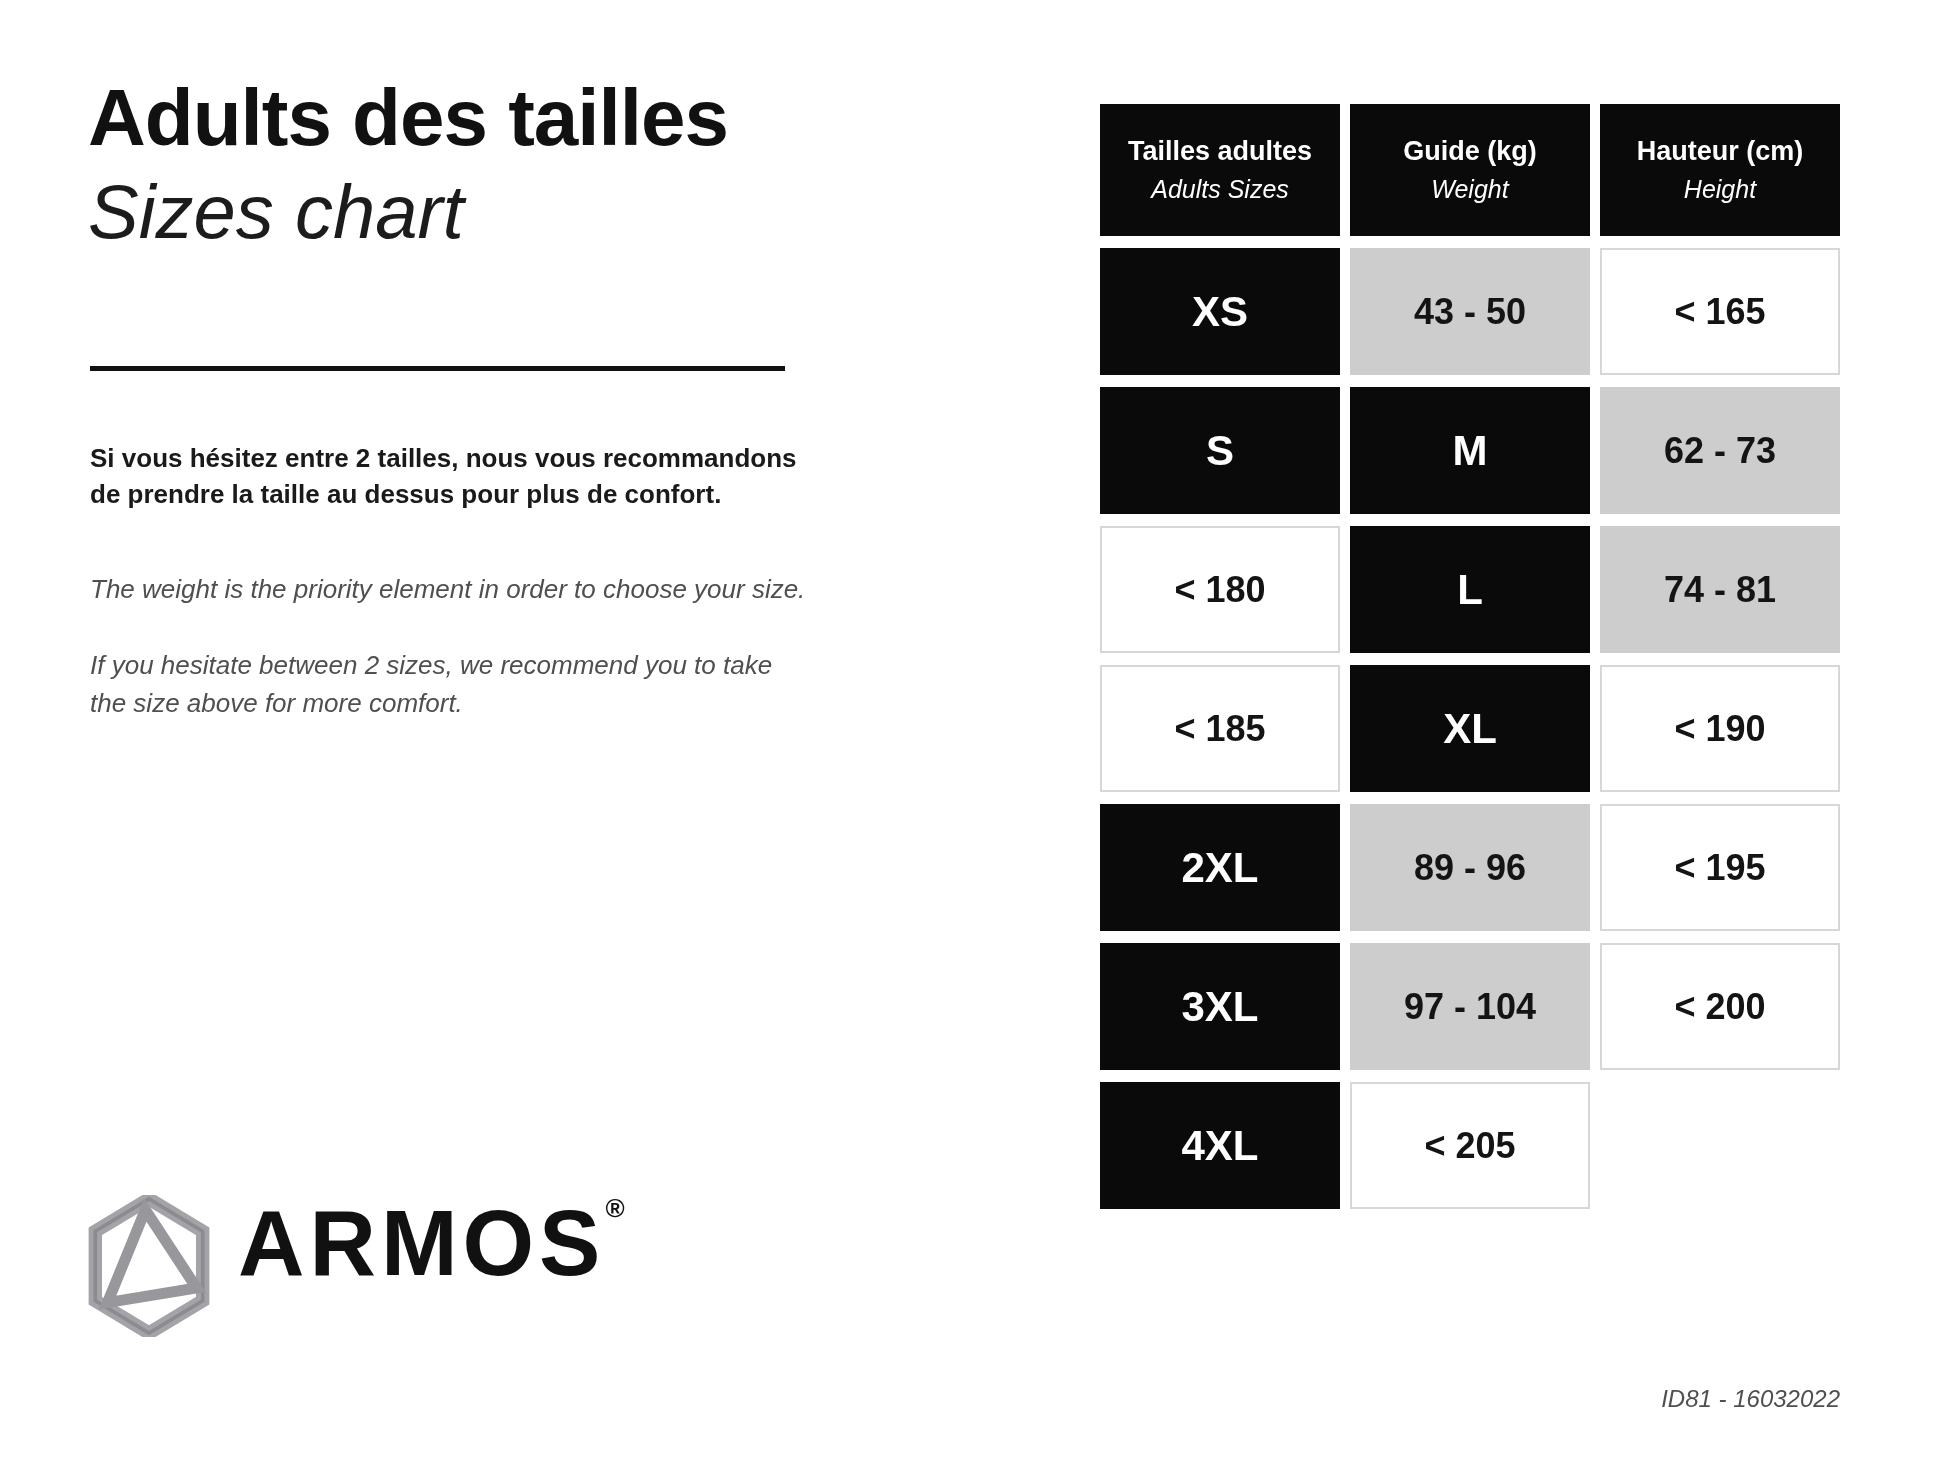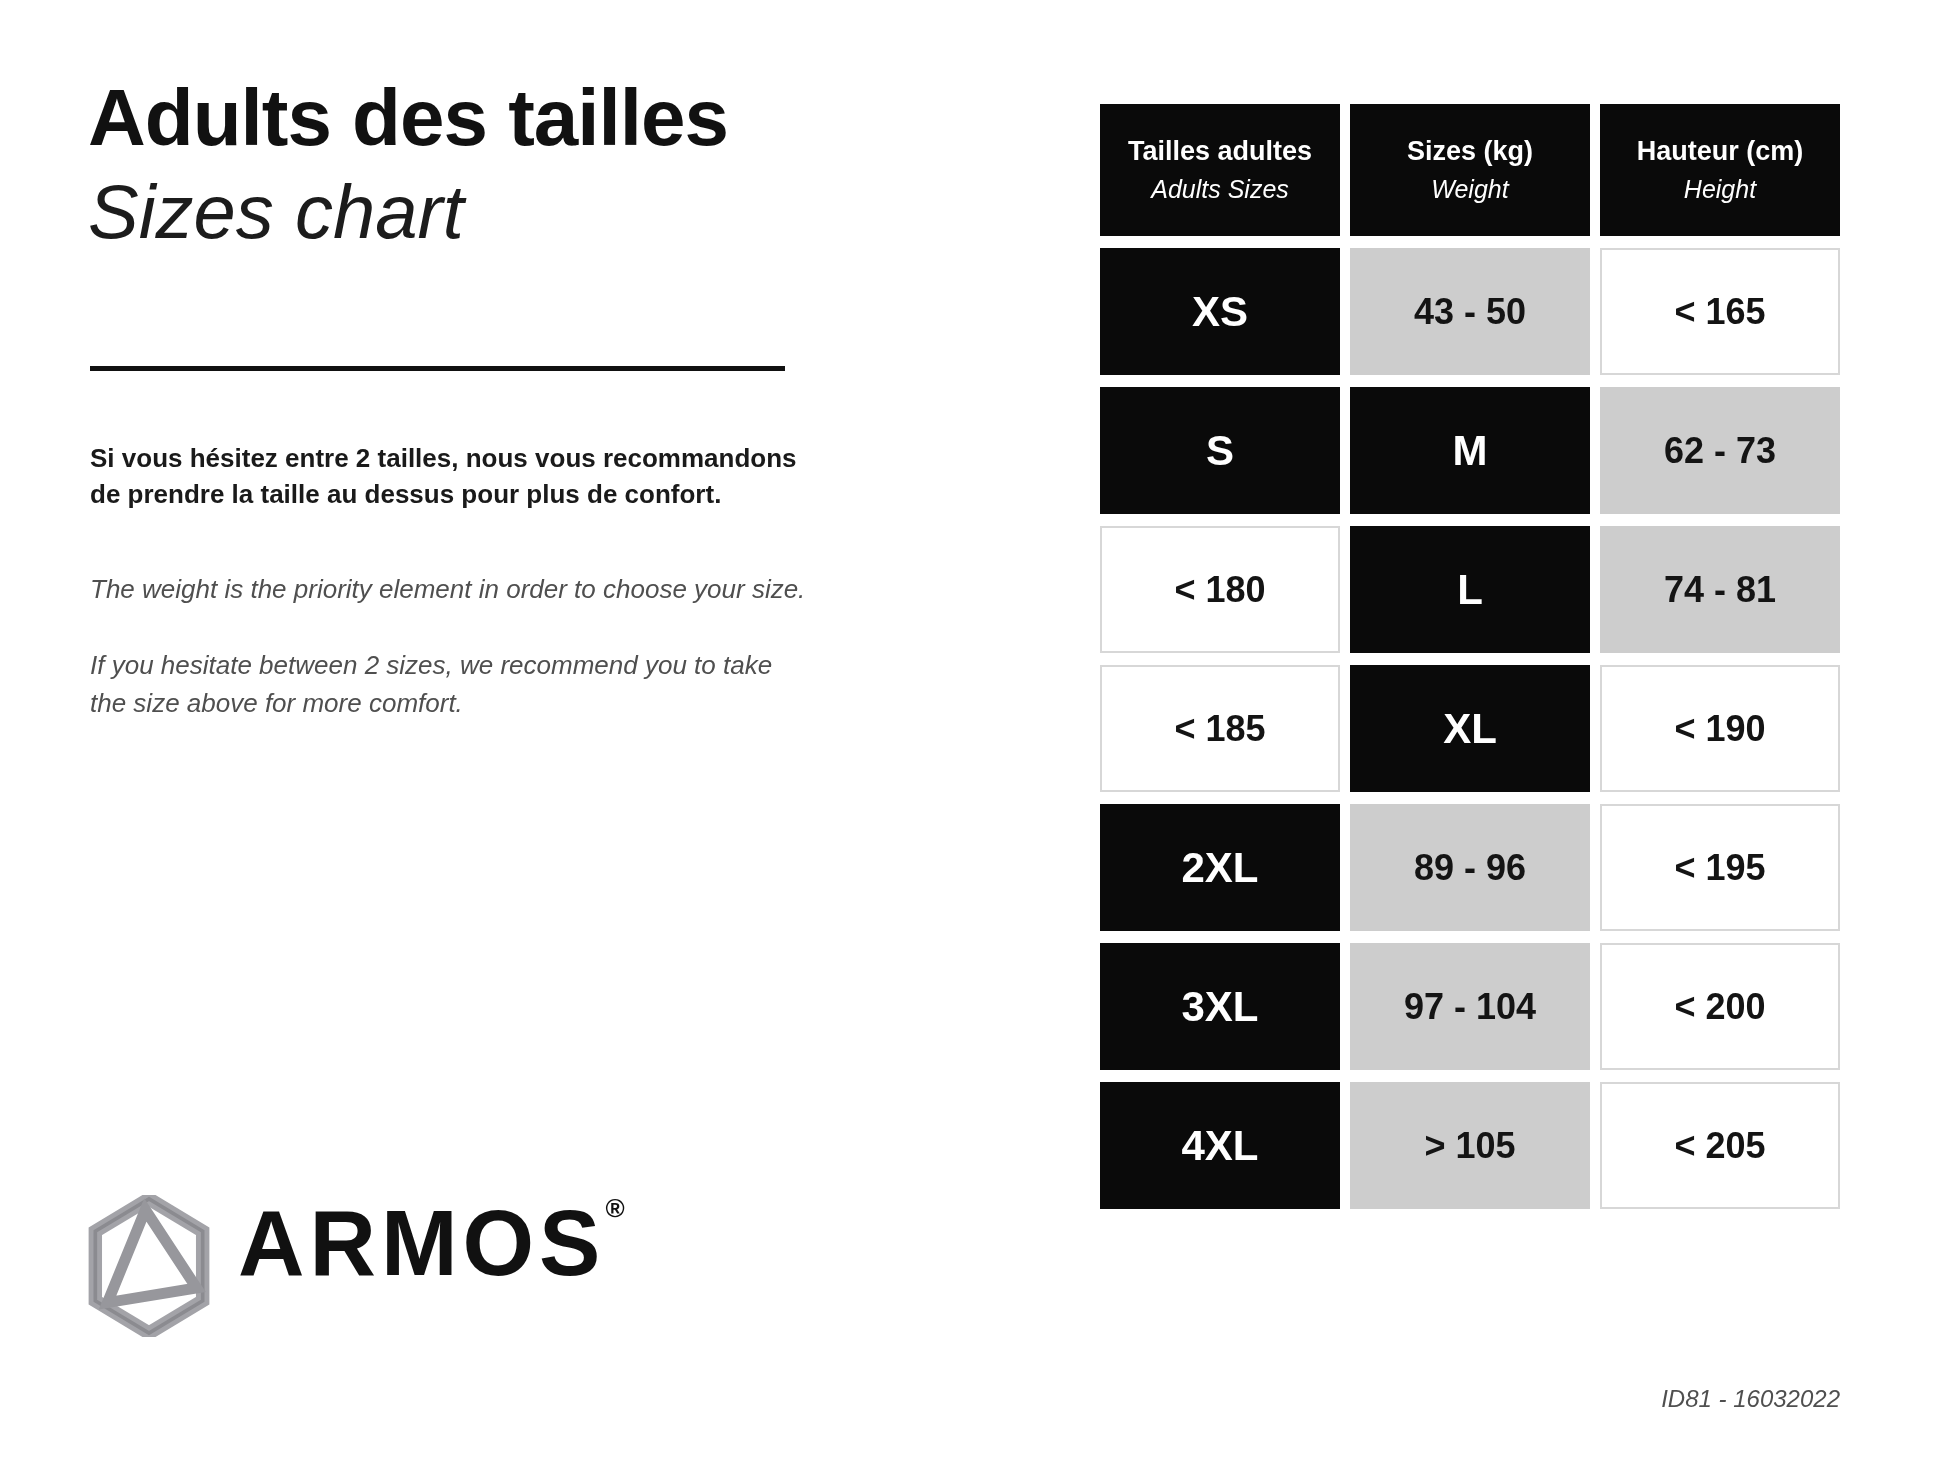--- a/index.html
+++ b/index.html
@@ -154,21 +154,21 @@
   <p class="p-en">If you hesitate between 2 sizes, we recommend you to take
 the size above for more comfort.</p>
 </div>
 
 <div class="size-table">
   <div class="th">
     <div class="th-fr">Tailles adultes</div>
     <div class="th-en">Adults Sizes</div>
   </div>
   <div class="th">
-    <div class="th-fr">Sizes (kg)</div>
+    <div class="th-fr">Guide (kg)</div>
     <div class="th-en">Weight</div>
   </div>
   <div class="th">
     <div class="th-fr">Hauteur (cm)</div>
     <div class="th-en">Height</div>
   </div>
 
   <div class="td td-size">XS</div>
   <div class="td td-weight">43 - 50</div>
   <div class="td td-height">&lt; 165</div>
@@ -188,21 +188,20 @@
 
   <div class="td td-size">2XL</div>
   <div class="td td-weight">89 - 96</div>
   <div class="td td-height">&lt; 195</div>
 
   <div class="td td-size">3XL</div>
   <div class="td td-weight">97 - 104</div>
   <div class="td td-height">&lt; 200</div>
 
   <div class="td td-size">4XL</div>
-  <div class="td td-weight">&gt; 105</div>
   <div class="td td-height">&lt; 205</div>
 </div>
 
 <div class="brand">
   <span>
     <svg width="122" height="142" viewBox="0 0 100 116" fill="none" xmlns="http://www.w3.org/2000/svg">
       <polygon points="50,3 94,29.5 94,86.5 50,113 6,86.5 6,29.5" stroke="#a3a3a8" stroke-width="11" fill="none"></polygon>
       <polygon points="50,3 94,29.5 94,86.5 50,113 6,86.5 6,29.5" stroke="#8b8b90" stroke-width="3" fill="none"></polygon>
       <polygon points="47,12 89,76 16,88" stroke="#97979c" stroke-width="9" fill="none" stroke-linejoin="miter"></polygon>
     </svg>

